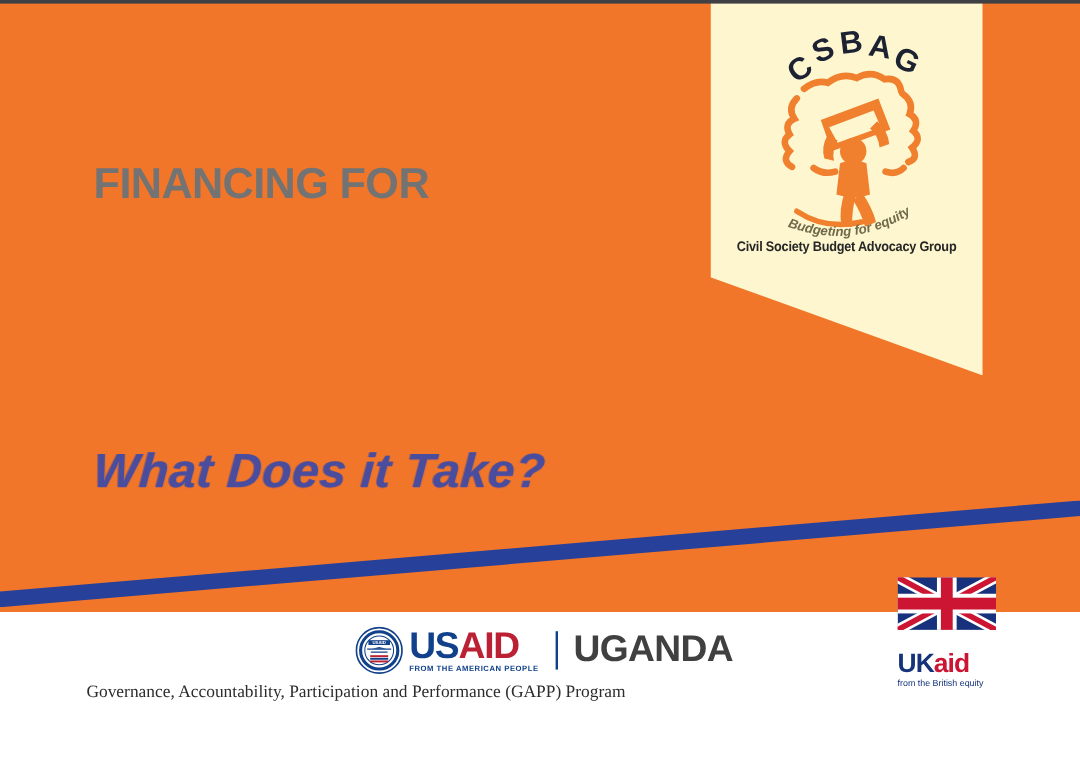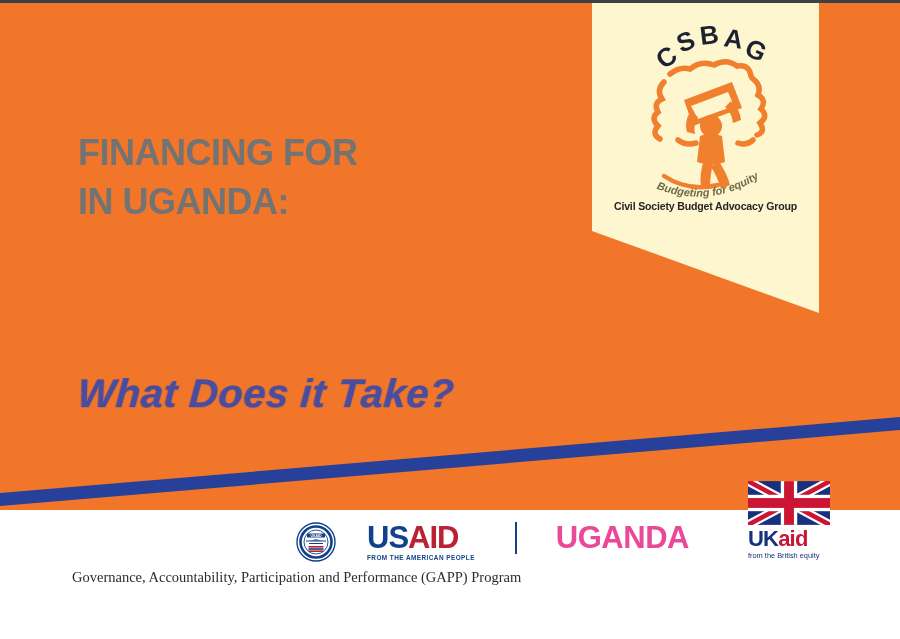--- a/index.html
+++ b/index.html
@@ -111,22 +111,22 @@
        0 1px 0 rgba(120,90,150,.35);
     white-space:nowrap;
   }
 
   
   .usaid-lockup {
     position:absolute;
     left:296px; top:522px;
     height:40px;
     display:flex;
+    align-items:center;
     z-index:25;
-    gap:26px;
   }
   .usaid-seal { width:40px; height:40px; position:relative; }
   .usaid-word {
     margin-left:5px;
     display:flex; flex-direction:column; justify-content:center;
     height:40px;
   }
   .usaid-word-top {
     font-family:"Liberation Sans", sans-serif;
     font-weight:700;
@@ -147,40 +147,40 @@
   .usaid-divider {
     width:2px; height:32px;
     background:#11418a;
     margin:0 13px 0 14px;
   }
   .usaid-country {
     font-family:"Liberation Sans", sans-serif;
     font-weight:700;
     font-size:31px;
     letter-spacing:-0.5px;
-    color:#ec4899;
+    color:#404040;
     line-height:31px;
     margin-bottom:4px;
   }
 
   .ukaid-lockup {
     position:absolute;
     left:748px; top:481px;
     width:84px;
     z-index:25;
     text-align:left;
   }
   .uk-flag { width:82px; height:44px; display:block; }
   .ukaid-word {
     font-family:"Liberation Sans", sans-serif;
     font-weight:700;
     font-size:22px;
     line-height:23px;
     letter-spacing:-0.8px;
-    margin-top:2px;
+    margin-top:16px;
   }
   .uk-uk { color:#16327b; }
   .uk-aid { color:#cc1533; }
   .ukaid-tag {
     font-family:"Liberation Sans", sans-serif;
     font-size:7.4px;
     color:#16327b;
     letter-spacing:0px;
     margin-top:1px;
   }
@@ -252,21 +252,20 @@
           <textPath href="#tagarc" startOffset="2%">Budgeting for equity</textPath>
         </text>
       </svg>
 
       <div class="csbag-caption">Civil Society Budget Advocacy Group</div>
     </div>
   </div>
 
   <div class="title-block">
     <div class="title-line">FINANCING FOR</div>
-    <div class="title-line">IN UGANDA:</div>
   </div>
 
   <div class="subtitle">What Does it Take?</div>
 
   <div class="usaid-lockup">
     <svg class="usaid-seal" viewBox="0 0 40 40">
       <circle cx="20" cy="20" r="19" fill="#ffffff" stroke="#11418a" stroke-width="1.4"></circle>
       <circle cx="20" cy="20" r="15.5" fill="#ffffff" stroke="#11418a" stroke-width="2.6"></circle>
       <circle cx="20" cy="20" r="12" fill="#ffffff" stroke="#11418a" stroke-width="0.9"></circle>
       <rect x="11" y="11.5" width="18" height="4" fill="#11418a"></rect>

